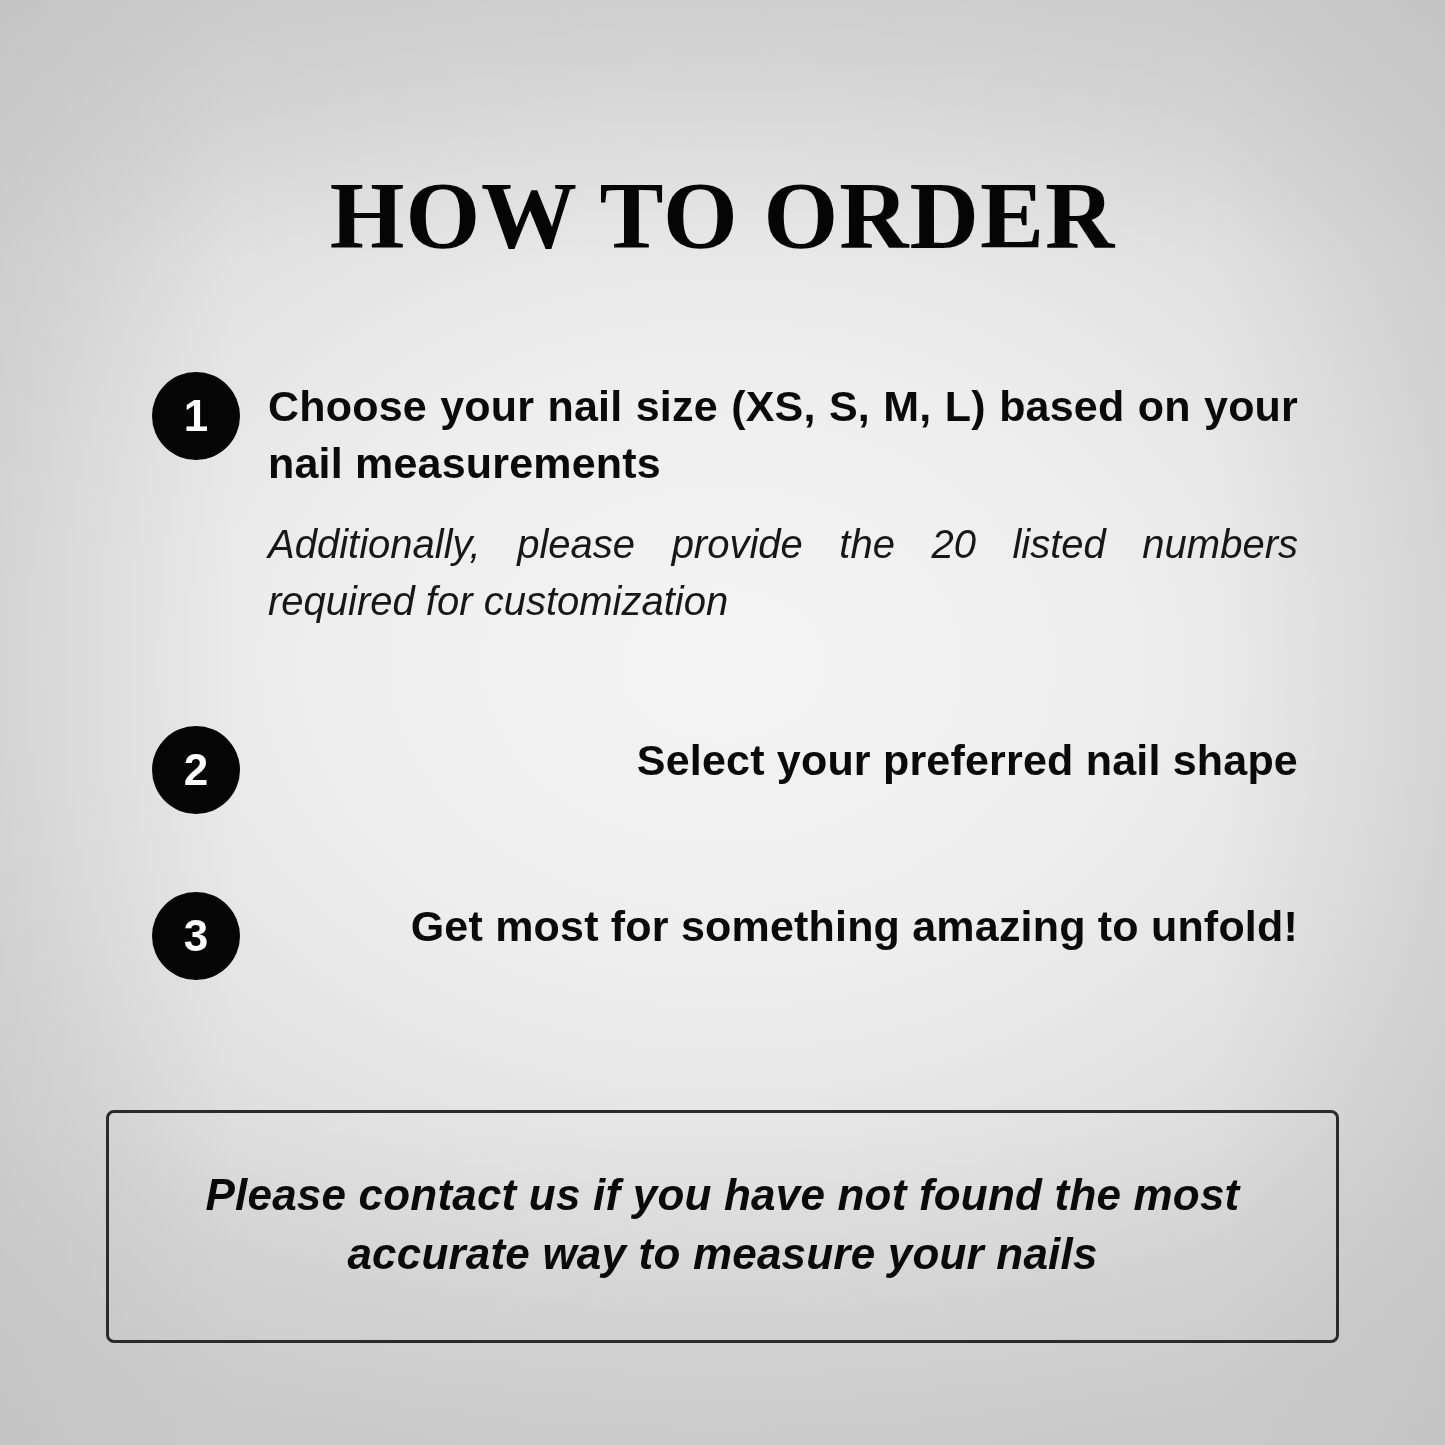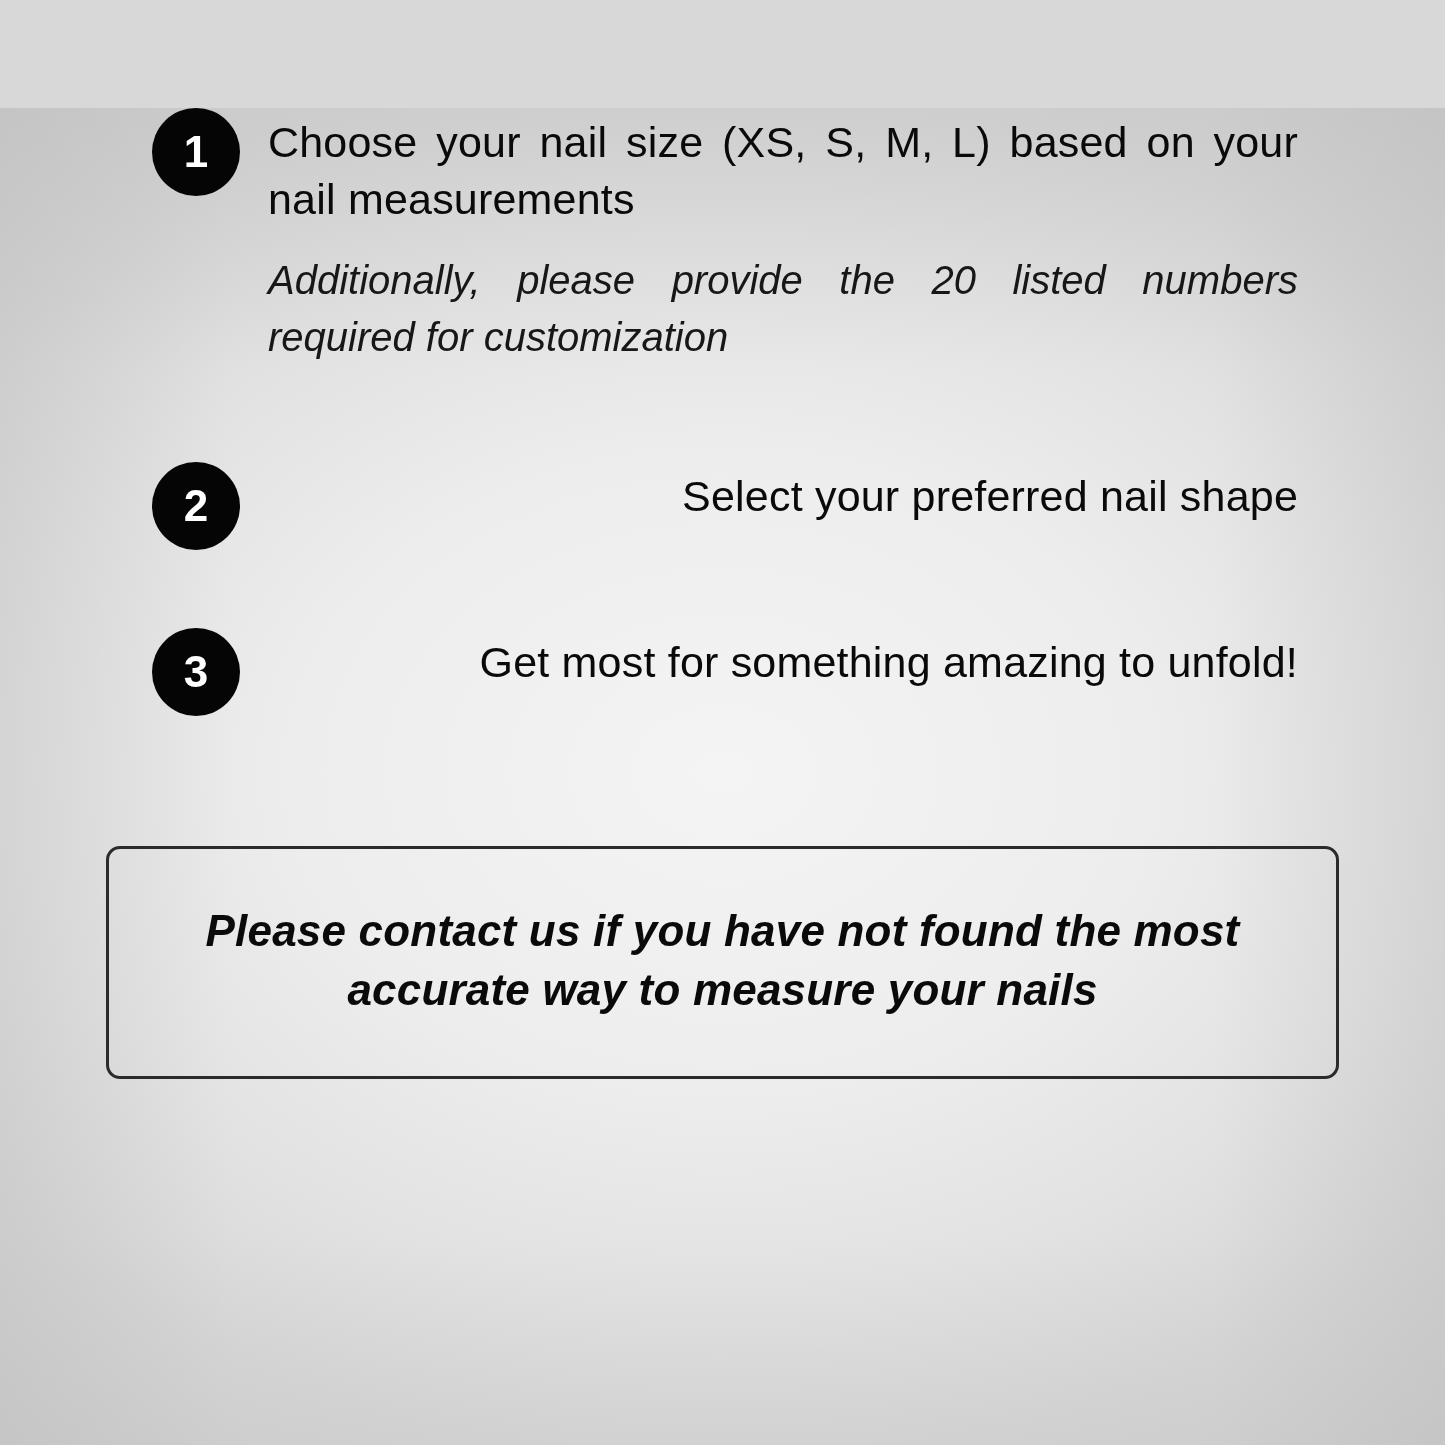--- a/index.html
+++ b/index.html
@@ -78,21 +78,21 @@
   }
 
   .step-body {
     flex: 1 1 auto;
     padding-top: 6px;
     max-width: 1030px;
   }
 
   .step-text {
     font-size: 43px;
-    font-weight: normal;
+    font-weight: bold;
     color: #0a0a0a;
     line-height: 1.33;
     text-align: justify;
     text-justify: inter-word;
     letter-spacing: 0.2px;
     margin: 0;
   }
   .step-text.nojustify {
     text-align: right;
   }
@@ -107,21 +107,21 @@
     margin: 24px 0 0 0;
     max-width: 1030px;
   }
 
   .step-2 { margin-top: 96px; }
   .step-3 { margin-top: 78px; }
 
   .callout {
     margin: 130px 10px 0 10px;
     border: 3px solid #2b2b2b;
-    border-radius: 14px;
+    border-radius: 8px;
     padding: 52px 58px 56px 58px;
     background: transparent;
   }
 
   .callout-text {
     margin: 0;
     text-align: center;
     font-size: 44px;
     font-weight: bold;
     font-style: italic;
@@ -129,20 +129,21 @@
     line-height: 1.35;
     letter-spacing: 0.2px;
   }
 </style>
 </head>
 <body>
 
 <div class="poster">
   <div class="content">
 
+    <h1 class="title">HOW TO ORDER</h1>
 
     <div class="steps">
 
       <div class="step step-1">
         <div class="badge">1</div>
         <div class="step-body">
           <p class="step-text">Choose your nail size (XS, S, M, L) based on your nail measurements</p>
           <p class="substep">Additionally, please provide  the 20 listed numbers required for customization</p>
         </div>
       </div>

